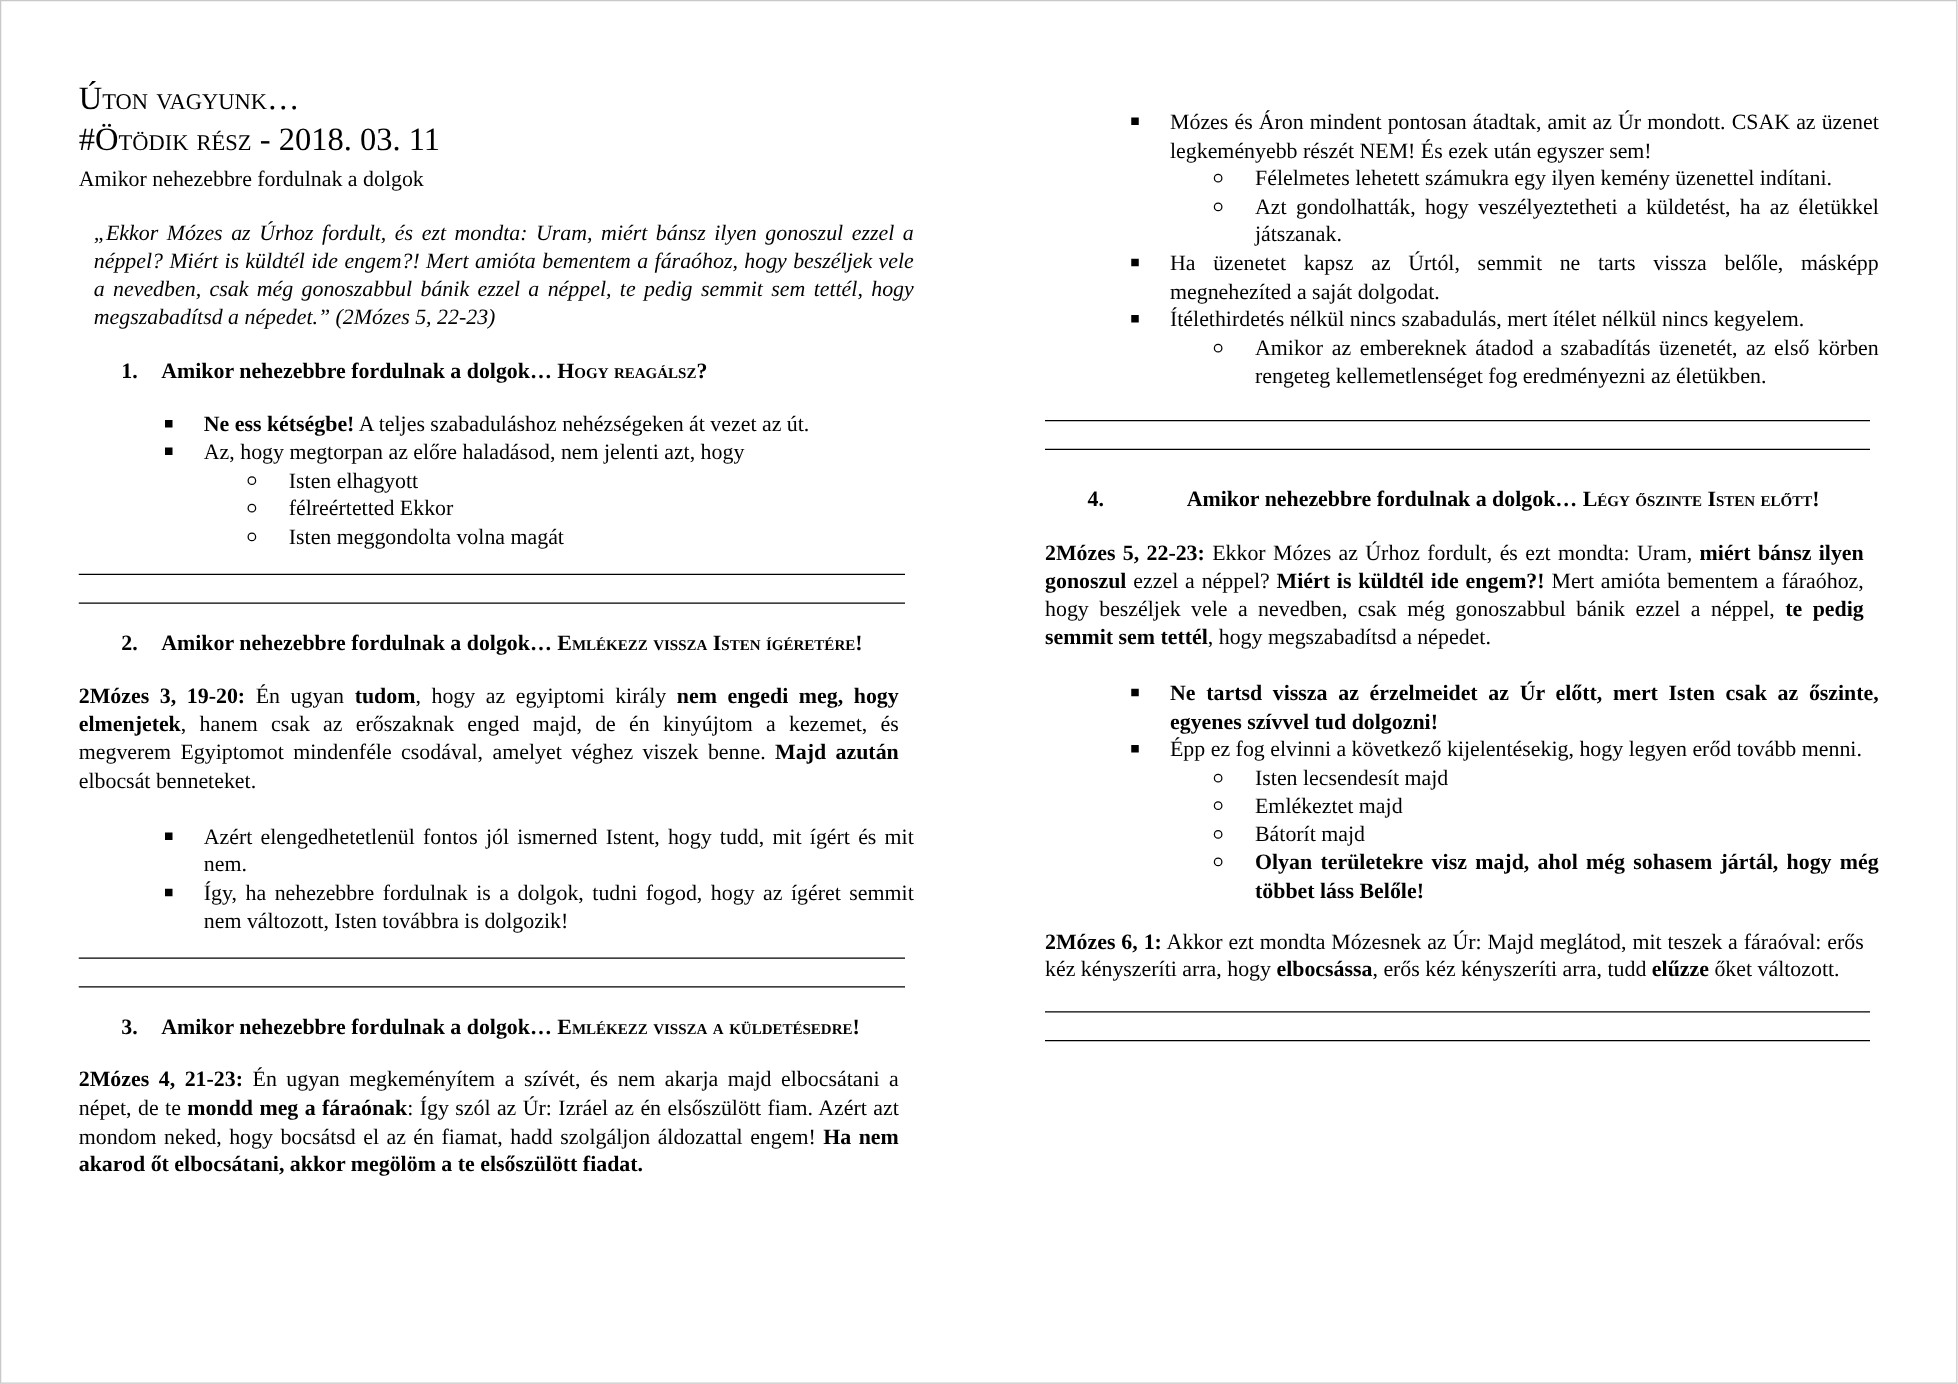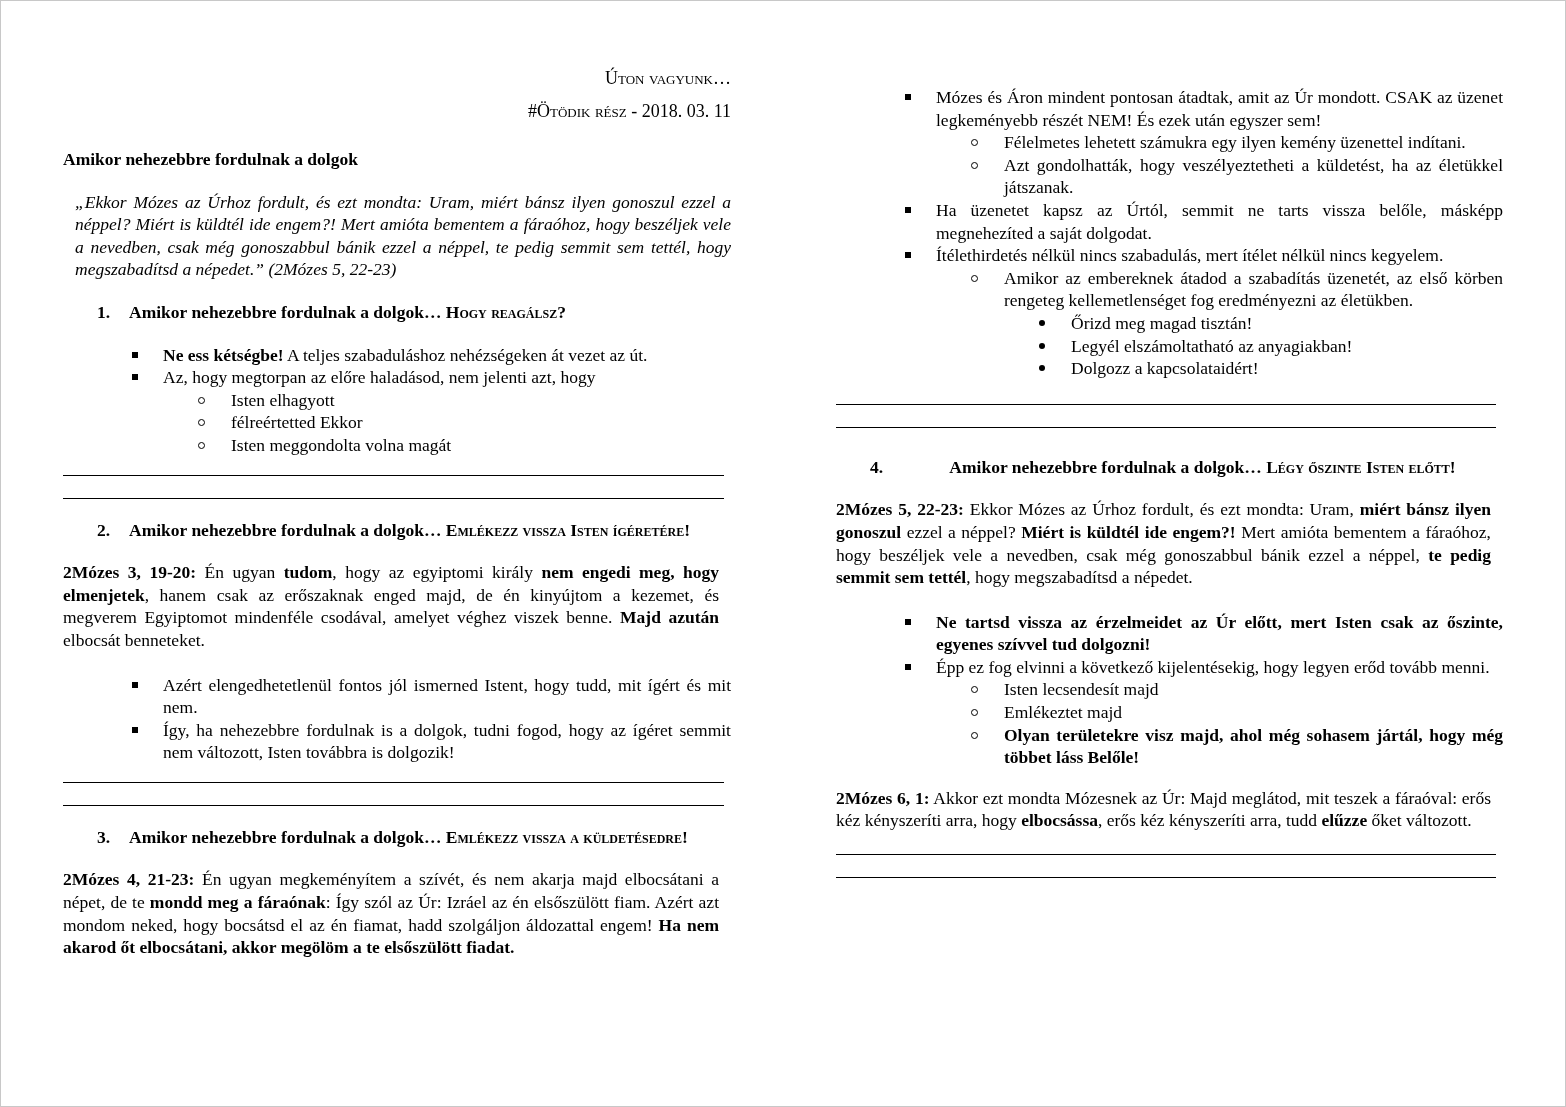--- a/index.html
+++ b/index.html
@@ -10,24 +10,24 @@
     }
     .page-frame {
       position: absolute; left: 0; top: 0; width: 1564px; height: 1105px;
       border: 1px solid #c8c8c8;
     }
     .col { position: absolute; font-size: 17.5px; line-height: 22.6px; }
     .col-left { left: 63px; top: 62px; width: 668px; }
     .col-right { left: 836px; top: 86px; width: 667px; }
 
     .title {
-      text-align: right; font-size: 18px; line-height: 33px;
-      font-variant: small-caps; margin: 0 0 20px 0; font-weight: normal;
+      text-align: left; font-size: 26px; line-height: 33px;
+      font-variant: small-caps; margin: 0 0 4px 0; font-weight: normal;
     }
-    .intro-heading { font-weight: bold; margin: 0 0 20px 0; }
+    .intro-heading { font-weight: normal; margin: 0 0 20px 0; }
     .quote { font-style: italic; text-align: justify; margin: 0 0 20px 12px; }
 
     .section-heading {
       display: flex; font-weight: bold; margin: 0 0 20px 34px; text-align: justify;
     }
     .section-heading .num { width: 32px; flex: none; font-weight: bold; }
     .section-heading .txt { flex: 1; text-align: justify; }
     .section-heading .sc { font-variant: small-caps; font-weight: bold; }
     .right-heading { margin-left: 34px; }
 
@@ -128,25 +128,20 @@
     <li><span class="mk"></span><span>Mózes és Áron mindent pontosan átadtak, amit az Úr mondott. CSAK az üzenet legkeményebb részét NEM! És ezek után egyszer sem!</span>
       <ul class="lvl2">
         <li><span class="mk"></span><span>Félelmetes lehetett számukra egy ilyen kemény üzenettel indítani.</span></li>
         <li><span class="mk"></span><span>Azt gondolhatták, hogy veszélyeztetheti a küldetést, ha az életükkel játszanak.</span></li>
       </ul>
     </li>
     <li><span class="mk"></span><span>Ha üzenetet kapsz az Úrtól, semmit ne tarts vissza belőle, másképp megnehezíted a saját dolgodat.</span></li>
     <li><span class="mk"></span><span>Ítélethirdetés nélkül nincs szabadulás, mert ítélet nélkül nincs kegyelem.</span>
       <ul class="lvl2">
         <li><span class="mk"></span><span>Amikor az embereknek átadod a szabadítás üzenetét, az első körben rengeteg kellemetlenséget fog eredményezni az életükben.</span>
-          <ul class="lvl3">
-            <li><span class="mk"></span><span>Őrizd meg magad tisztán!</span></li>
-            <li><span class="mk"></span><span>Legyél elszámoltatható az anyagiakban!</span></li>
-            <li><span class="mk"></span><span>Dolgozz a kapcsolataidért!</span></li>
-          </ul>
         </li>
       </ul>
     </li>
   </ul>
 
   <div class="rules" style="margin-top:24px;">
     <div class="rule"></div>
     <div class="rule"></div>
   </div>
 
@@ -158,20 +153,21 @@
   <div class="para">
     <span class="b">2Mózes 5, 22-23:</span><span><span> Ekkor Mózes az Úrhoz fordult, és ezt mondta: Uram, </span><span class="b">miért bánsz ilyen gonoszul</span><span> ezzel a néppel? </span><span class="b">Miért is küldtél ide engem?!</span><span> Mert amióta bementem a fáraóhoz, hogy beszéljek vele a nevedben, csak még gonoszabbul bánik ezzel a néppel, </span><span class="b">te pedig semmit sem tettél</span><span>, hogy megszabadítsd a népedet.</span></span>
   </div>
 
   <ul class="lvl1">
     <li class="b"><span class="mk"></span><span>Ne tartsd vissza az érzelmeidet az Úr előtt, mert Isten csak az őszinte, egyenes szívvel tud dolgozni!</span></li>
     <li><span class="mk"></span><span>Épp ez fog elvinni a következő kijelentésekig, hogy legyen erőd tovább menni.</span>
       <ul class="lvl2">
         <li><span class="mk"></span><span>Isten lecsendesít majd</span></li>
         <li><span class="mk"></span><span>Emlékeztet majd</span></li>
+        <li><span class="mk"></span><span>Bátorít majd</span></li>
         <li class="b"><span class="mk"></span><span>Olyan területekre visz majd, ahol még sohasem jártál, hogy még többet láss Belőle!</span></li>
       </ul>
     </li>
   </ul>
 
   <div class="para">
     <span class="b">2Mózes 6, 1:</span><span><span> Akkor ezt mondta Mózesnek az Úr: Majd meglátod, mit teszek a fáraóval: erős kéz kényszeríti arra, hogy </span><span class="b">elbocsássa</span><span>, erős kéz kényszeríti arra, tudd </span><span class="b">elűzze</span><span> őket változott.</span></span>
   </div>
 
   <div class="rules">

